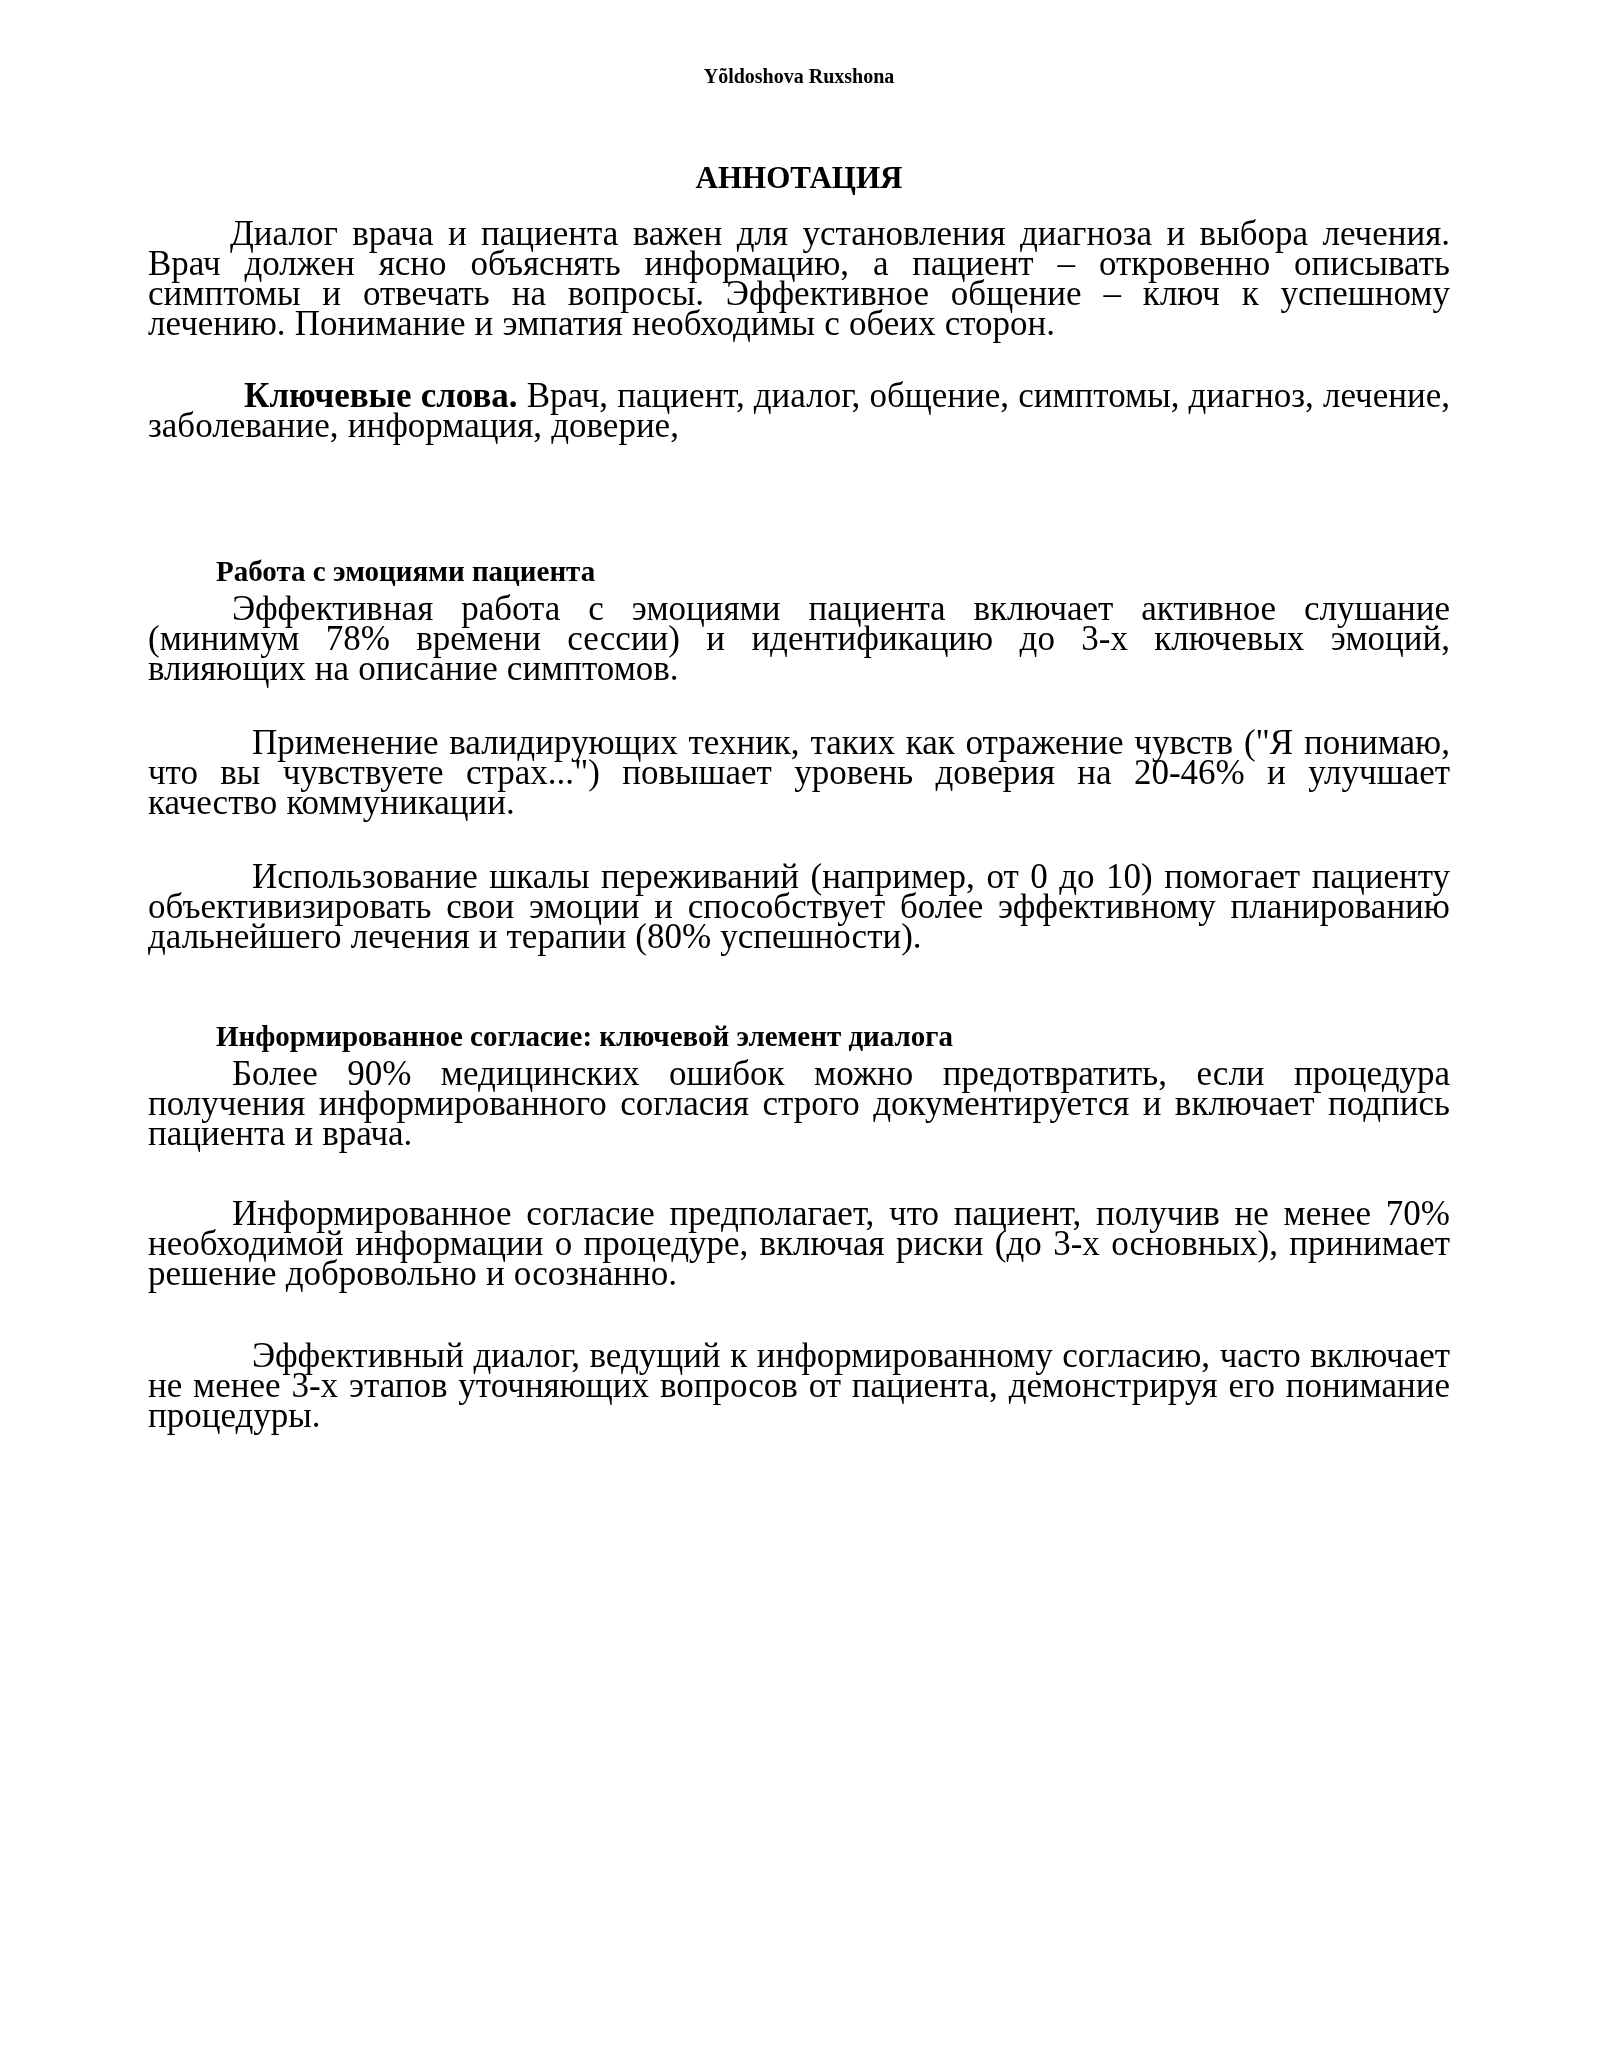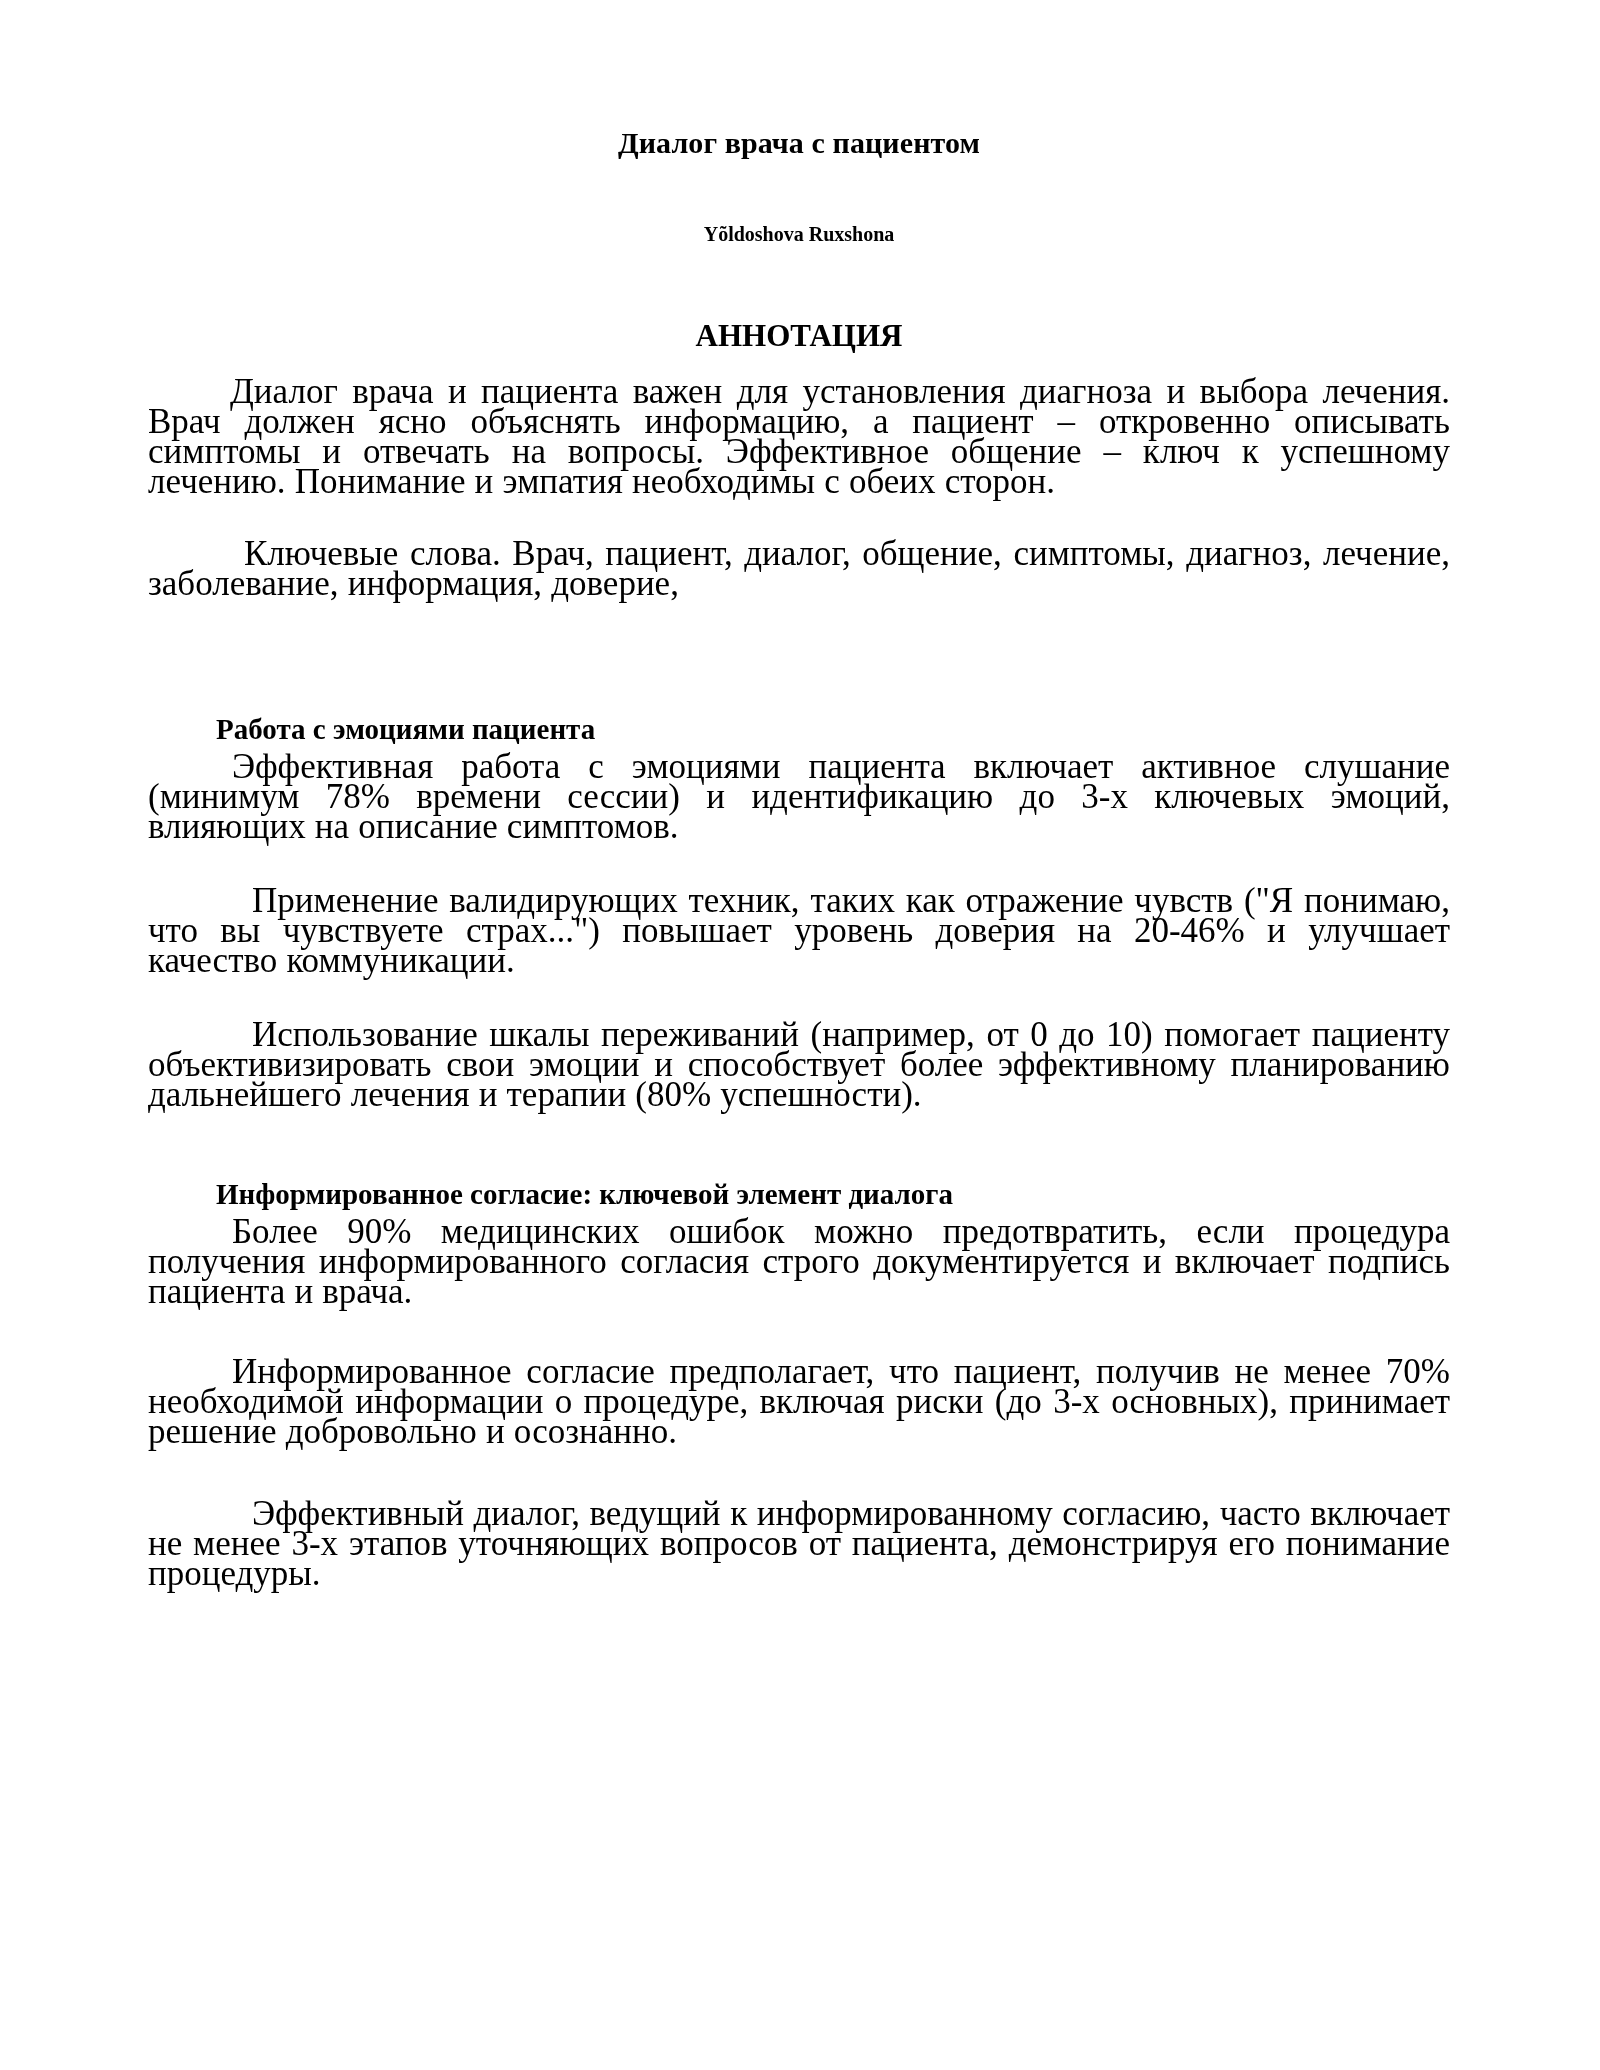--- a/index.html
+++ b/index.html
@@ -85,40 +85,39 @@
 
   p.body.kw {
     text-indent: 96px;
   }
 
   p.body.wide-indent {
     text-indent: 104px;
   }
 
   .kw-lead {
-    font-weight: normal;
+    font-weight: bold;
   }
 
   
   .gap-abstract-body { height: 14px; }
   .gap-kw  { height: 42px; }
   .gap-sec1 { height: 116px; }
   .gap-para { height: 44px; }
   .gap-para-lg { height: 50px; }
   .gap-sec2 { height: 70px; }
   .gap-final { height: 52px; }
   .after-heading { height: 8px; }
 </style>
 </head>
 <body>
 
 <div class="page">
   <div class="content">
 
-    <h1 class="doc-title">Диалог врача с пациентом</h1>
 
     <h2 class="doc-author">Yõldoshova Ruxshona</h2>
 
     <h3 class="section-centered">АННОТАЦИЯ</h3>
 
     <div class="gap-abstract-body"></div>
 
     <p class="body">Диалог врача и пациента важен для установления диагноза и выбора лечения. Врач должен ясно объяснять информацию, а пациент –  откровенно описывать симптомы и отвечать на вопросы.  Эффективное общение –  ключ к успешному лечению.      Понимание   и   эмпатия   необходимы   с   обеих   сторон.</p>
 
     <div class="gap-kw"></div>

